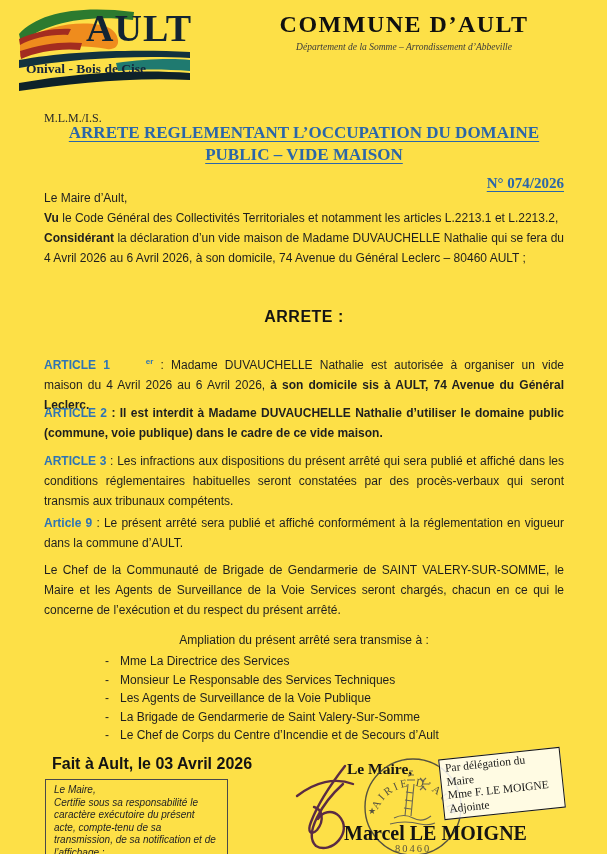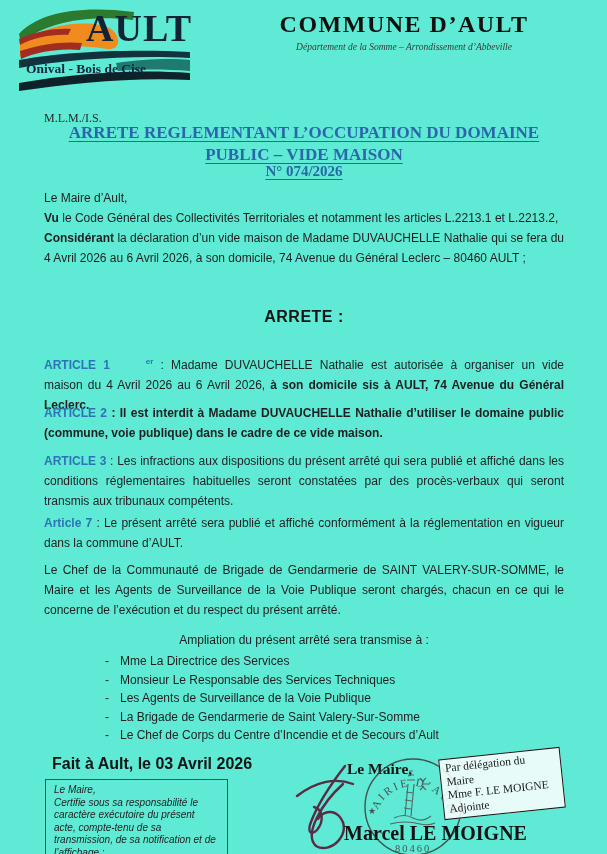--- a/index.html
+++ b/index.html
@@ -1,21 +1,21 @@
 <!DOCTYPE html>
 <html><head>
 <meta charset="utf-8">
 <style>
   * { margin: 0; padding: 0; box-sizing: border-box; }
   html, body { background: #e8e8e8; }
   .page {
     position: relative;
     width: 607px; height: 854px;
     margin: 0 auto;
-    background: #5eead4;
+    background: #fde047;
     overflow: hidden;
     font-family: "Liberation Sans", sans-serif;
     color: #1f1f1f;
   }
   
   .logo { position: absolute; left: 16px; top: 3px; width: 178px; height: 90px; }
   .initials { position: absolute; left: 44px; top: 111px; font-family: "Liberation Serif", serif; font-size: 12px; color: #2a2a2a; }
   .commune { position: absolute; left: 206px; top: 11px; width: 396px; text-align: center; }
   .commune-title { font-family: "Liberation Serif", serif; font-weight: bold; font-size: 24px; letter-spacing: 1.5px; color: #101010; white-space: nowrap; }
   .commune-subtitle { font-family: "Liberation Serif", serif; font-style: italic; font-size: 9.5px; color: #3a3a3a; margin-top: 4px; }
@@ -23,22 +23,22 @@
   .doc-title {
     position: absolute; left: 44px; top: 122px; width: 520px;
     text-align: center;
     font-family: "Liberation Serif", serif; font-weight: bold;
     font-size: 17px; line-height: 22px;
     color: #2b66a9;
     text-decoration: underline;
     text-underline-offset: 3px;
   }
   .doc-number {
-    position: absolute; left: 44px; top: 163px; width: 520px;
-    text-align: center;
+    position: absolute; left: 44px; top: 175px; width: 520px;
+    text-align: right;
     font-family: "Liberation Serif", serif; font-weight: bold;
     font-size: 15px; color: #2b66a9;
     text-decoration: underline; text-underline-offset: 3px;
   }
   
   .block { position: absolute; left: 44px; width: 520px; font-size: 12px; line-height: 20px; text-align: justify; }
   .preamble { top: 188px; }
   .arrete-heading { top: 307px; text-align: center; font-weight: bold; font-size: 16px; letter-spacing: 0.5px; color: #141414; }
   .art1 { top: 355px; }
   .art2 { top: 403px; font-weight: bold; }
@@ -123,24 +123,24 @@
 
   <div class="block art2">
     <span class="blue-label">ARTICLE 2</span><span> : </span><span>Il est interdit à Madame DUVAUCHELLE Nathalie d’utiliser le domaine public (commune, voie publique) dans le cadre de ce vide maison.</span>
   </div>
 
   <div class="block art3">
     <span class="blue-label">ARTICLE 3</span><span> : </span><span>Les infractions aux dispositions du présent arrêté qui sera publié et affiché dans les conditions réglementaires habituelles seront constatées par des procès-verbaux qui seront transmis aux tribunaux compétents.</span>
   </div>
 
   <div class="block art4">
-    <span class="blue-label">Article 7</span><span> :  </span><span>Le présent arrêté sera publié et affiché conformément à la réglementation en vigueur dans la commune d’AULT.</span>
-  </div>
-
-  <div class="block chef">Le Chef de la Communauté de Brigade de Gendarmerie de SAINT VALERY-SUR-SOMME, le Maire et les Agents de Surveillance de la Voie Publique seront chargés, chacun en ce qui le concerne de l’exécution et du respect du présent arrêté.</div>
+    <span class="blue-label">Article 9</span><span> :  </span><span>Le présent arrêté sera publié et affiché conformément à la réglementation en vigueur dans la commune d’AULT.</span>
+  </div>
+
+  <div class="block chef">Le Chef de la Communauté de Brigade de Gendarmerie de SAINT VALERY-SUR-SOMME, le Maire et les Agents de Surveillance de la Voie Services seront chargés, chacun en ce qui le concerne de l’exécution et du respect du présent arrêté.</div>
 
   <div class="block ampliation">
     <div>Ampliation du présent arrêté sera transmise à :</div>
     <ul class="amp-list">
       <li>
           <span class="dash">-</span>
           <span>Mme La Directrice des Services</span>
         </li>
       <li>
           <span class="dash">-</span>

